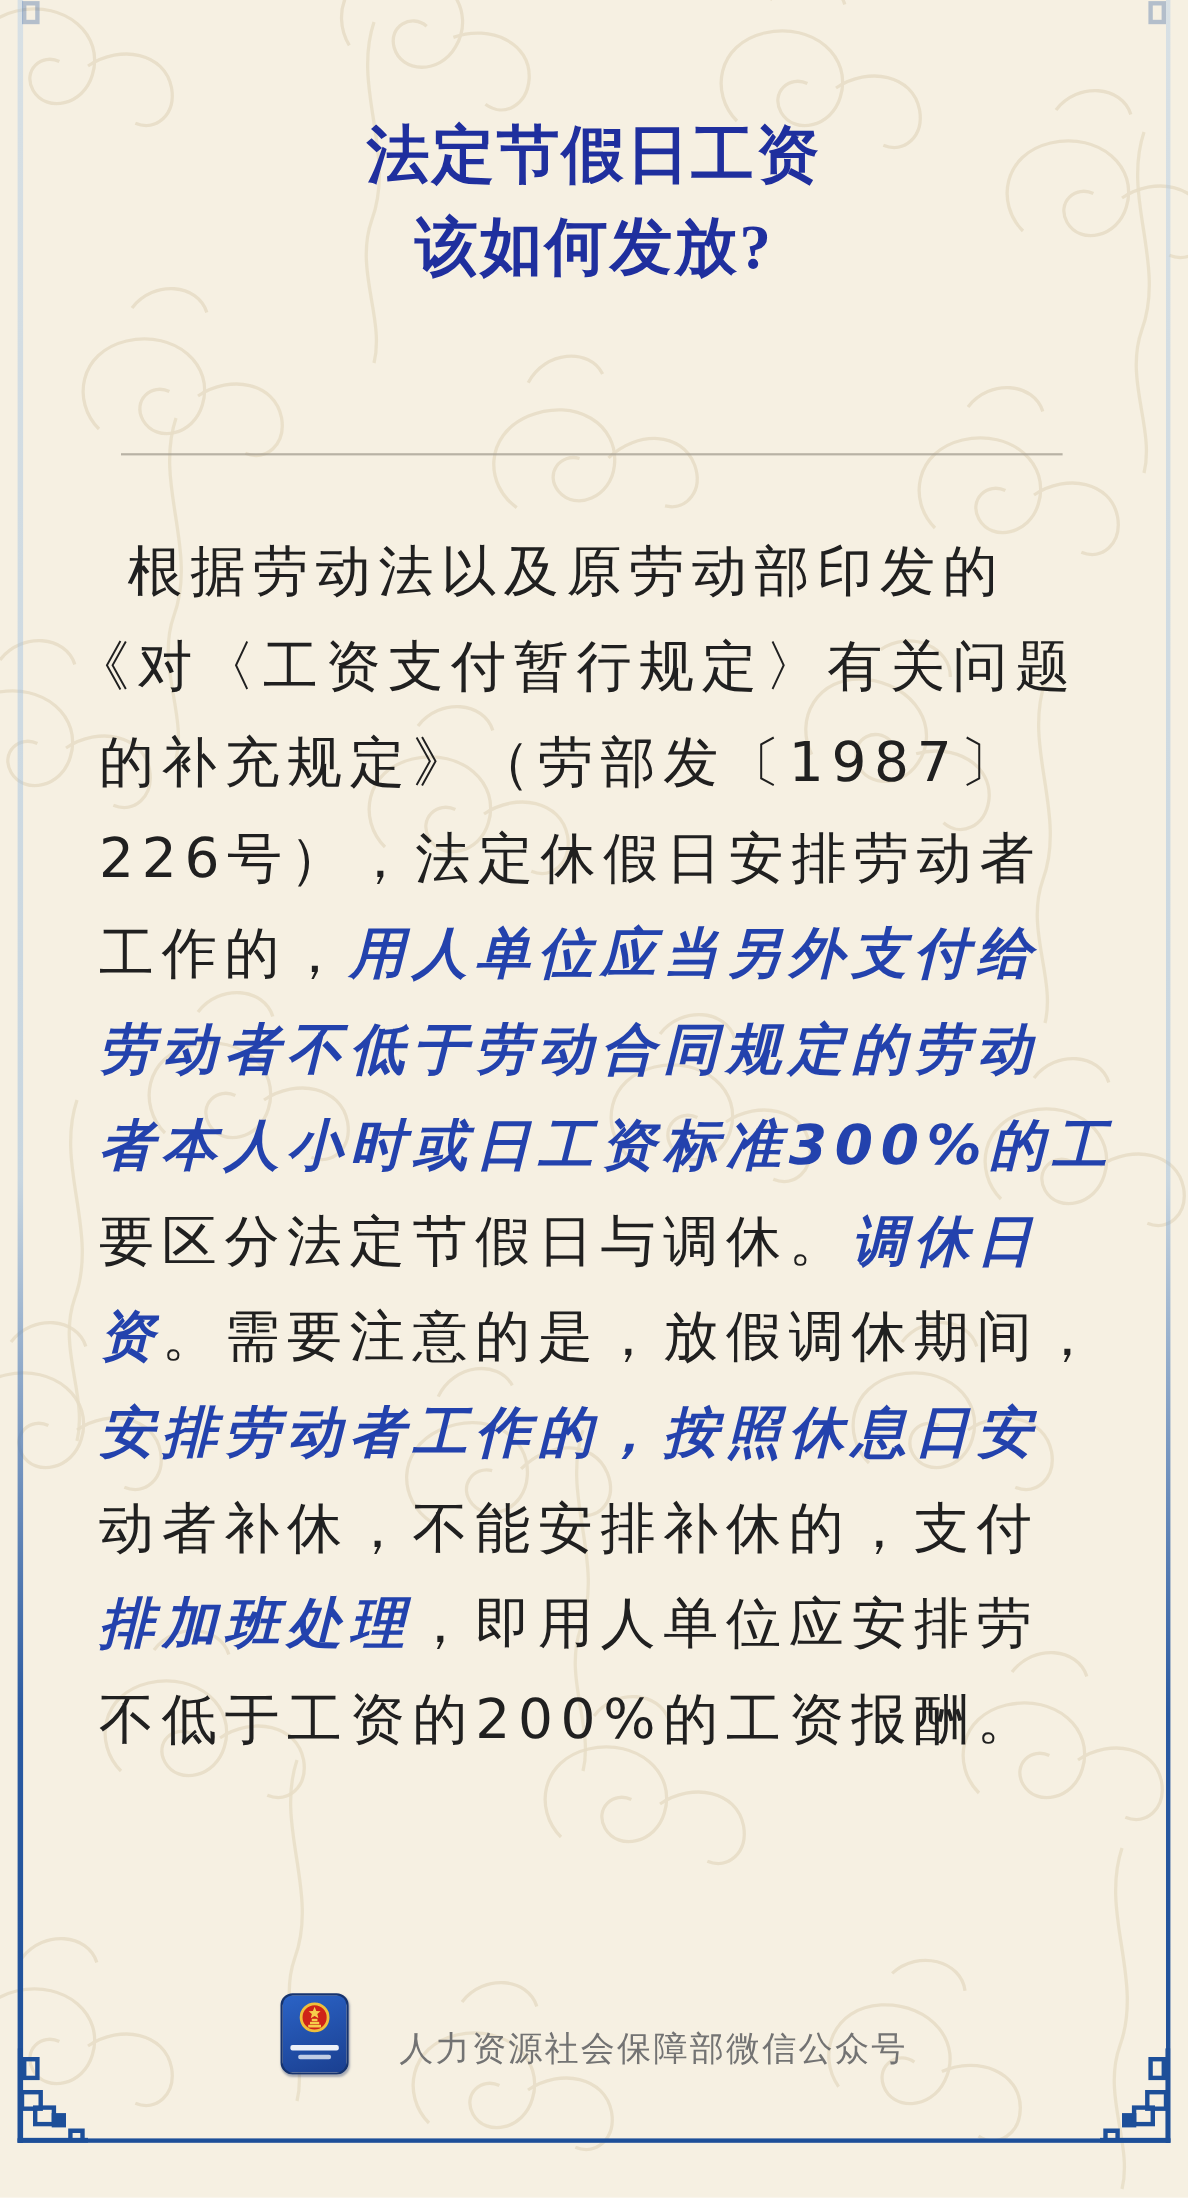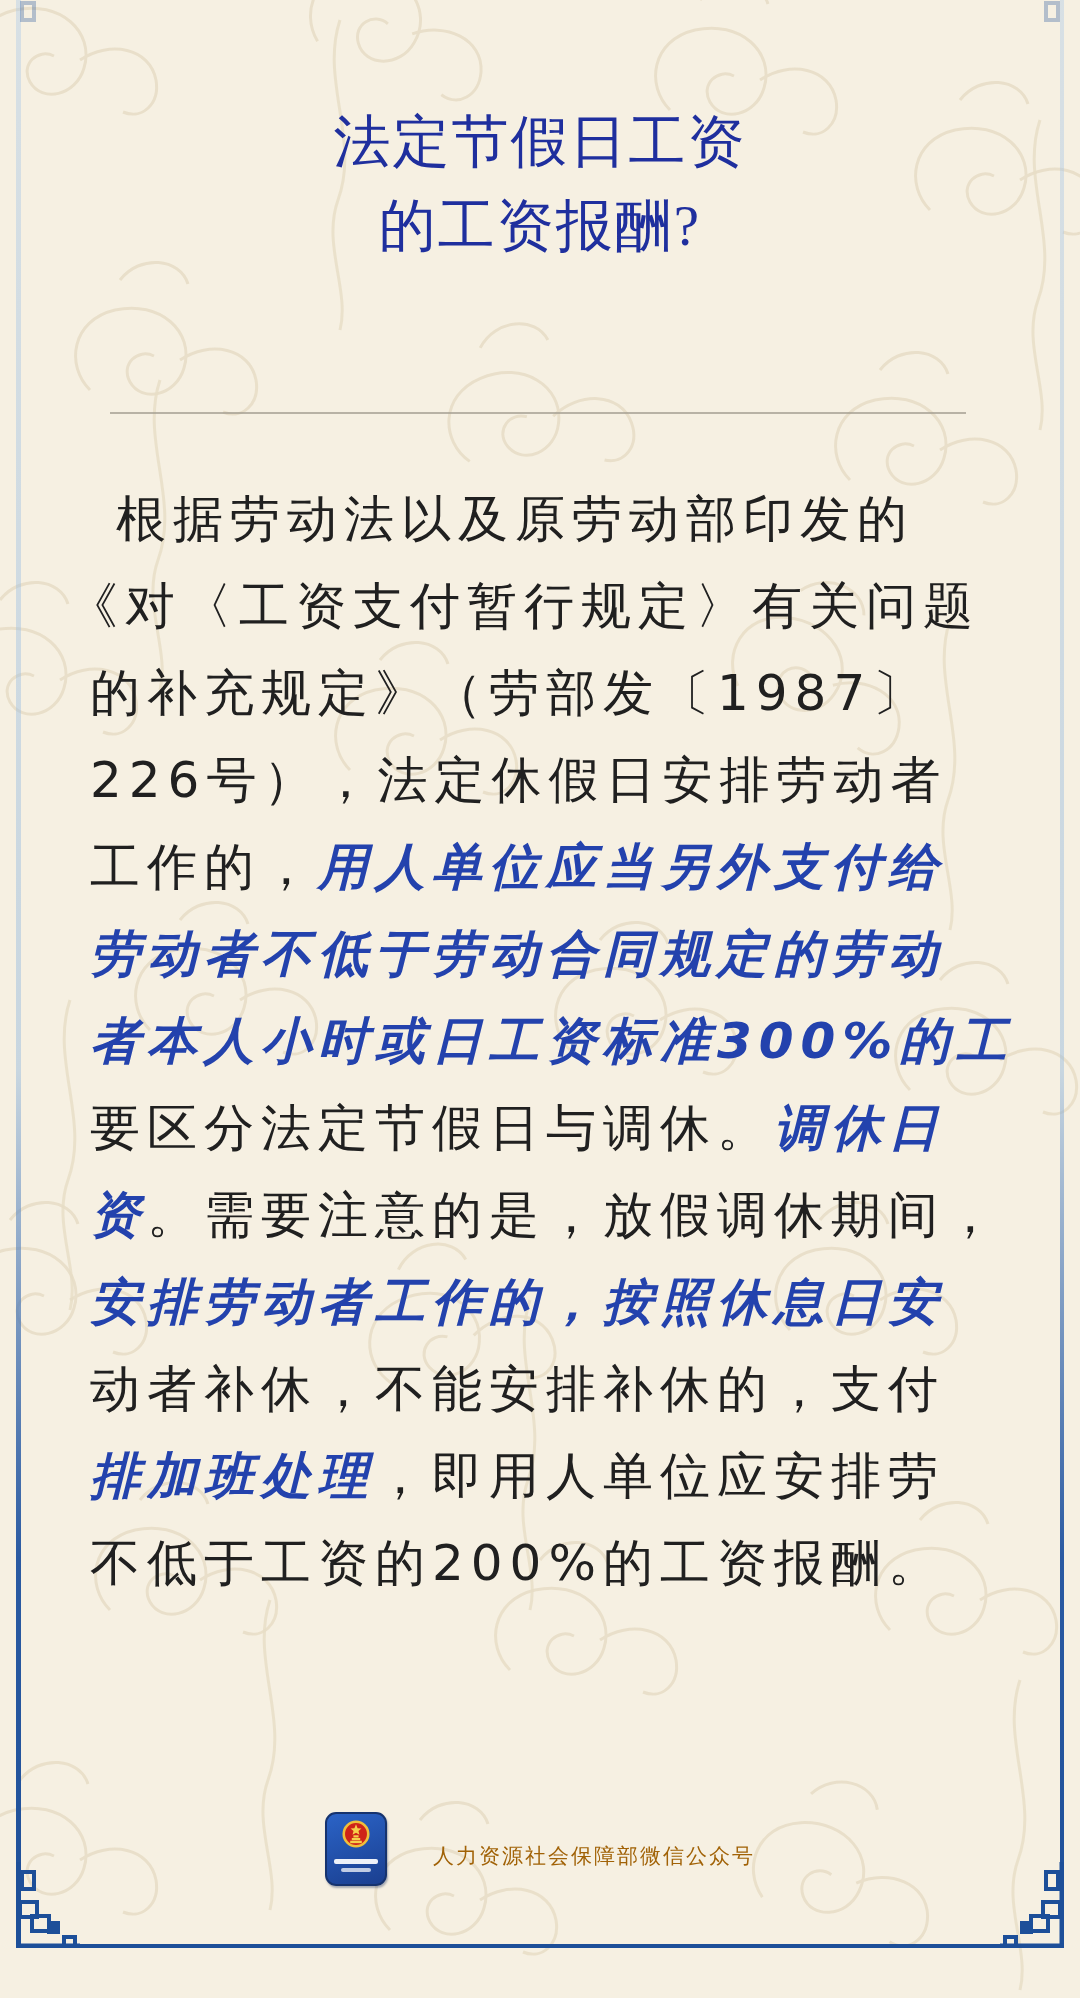--- a/index.html
+++ b/index.html
@@ -24,21 +24,21 @@
   .corner-top{position:absolute;width:64px;height:30px;overflow:hidden;opacity:.3;}
   .corner-top.tl{left:16px;top:0;}
   .corner-top.tr{left:1000px;top:0;transform:scaleX(-1);}
   .corner-top svg{position:absolute;top:-56px;transform:scaleY(-1);}
 
   
   .title{
     position:absolute;left:0;top:100px;width:1080px;
     text-align:center;
     font-family:"Liberation Serif","DejaVu Serif",serif;
-    font-weight:400;
+    font-weight:700;
     font-size:57px;line-height:84px;letter-spacing:2px;
     color:#1f2f9e;
   }
   .divider{position:absolute;left:110px;top:412px;width:856px;height:2px;background:#a39d90;opacity:.75;}
 
   
   .bodytext{
     position:absolute;left:90px;top:476px;width:870px;
     font-size:50px;line-height:87px;letter-spacing:7px;
     color:#202020;white-space:nowrap;
@@ -57,21 +57,21 @@
     width:58px;height:70px;
     background:linear-gradient(160deg,#2b63c6,#1a3f90);
     border:2px solid #16336e;border-radius:11px;
     box-shadow:1px 2px 2px rgba(20,40,90,.35);
     display:flex;flex-direction:column;align-items:center;
   }
   .logo-bar1{width:44px;height:5px;margin-top:5px;background:rgba(255,255,255,.92);border-radius:2px;}
   .logo-bar2{width:30px;height:4px;margin-top:4px;background:rgba(255,255,255,.72);border-radius:2px;}
   .footer-label{
     margin-top:30px;
-    font-size:21px;letter-spacing:2px;color:#a16207;font-weight:500;
+    font-size:31px;letter-spacing:2px;color:#737373;font-weight:500;
   }
 </style>
 </head>
 <body>
 
 <div class="page">
 
   <svg class="bgpattern" width="1080" height="1998" viewBox="0 0 1080 1998" aria-hidden="true">
     <defs>
       <g id="cloud" fill="none" stroke="#e7ddc6" stroke-width="3" opacity="0.85">
@@ -155,21 +155,21 @@
       <g stroke="#1d4f99" stroke-width="4" fill="none">
         <rect x="6" y="10" width="12" height="17"></rect>
         <rect x="4" y="40" width="17" height="15"></rect>
         <rect x="16" y="54" width="17" height="15"></rect>
       </g>
     </svg>
   </div>
 
   <div class="title">
     <div>法定节假日工资</div>
-    <div>的工资报酬?</div>
+    <div>该如何发放?</div>
   </div>
 
   <div class="divider"></div>
 
   <div class="bodytext">
     <div class="bline indent"><span class="seg">根据劳动法以及原劳动部印发的</span></div>
     <div class="bline hang"><span class="seg">《对〈工资支付暂行规定〉有关问题</span></div>
     <div class="bline"><span class="seg">的补充规定》（劳部发〔1987〕</span></div>
     <div class="bline"><span class="seg">226号），法定休假日安排劳动者</span></div>
     <div class="bline"><span class="seg">工作的，</span><span class="seg bold">用人单位应当另外支付给</span></div>

